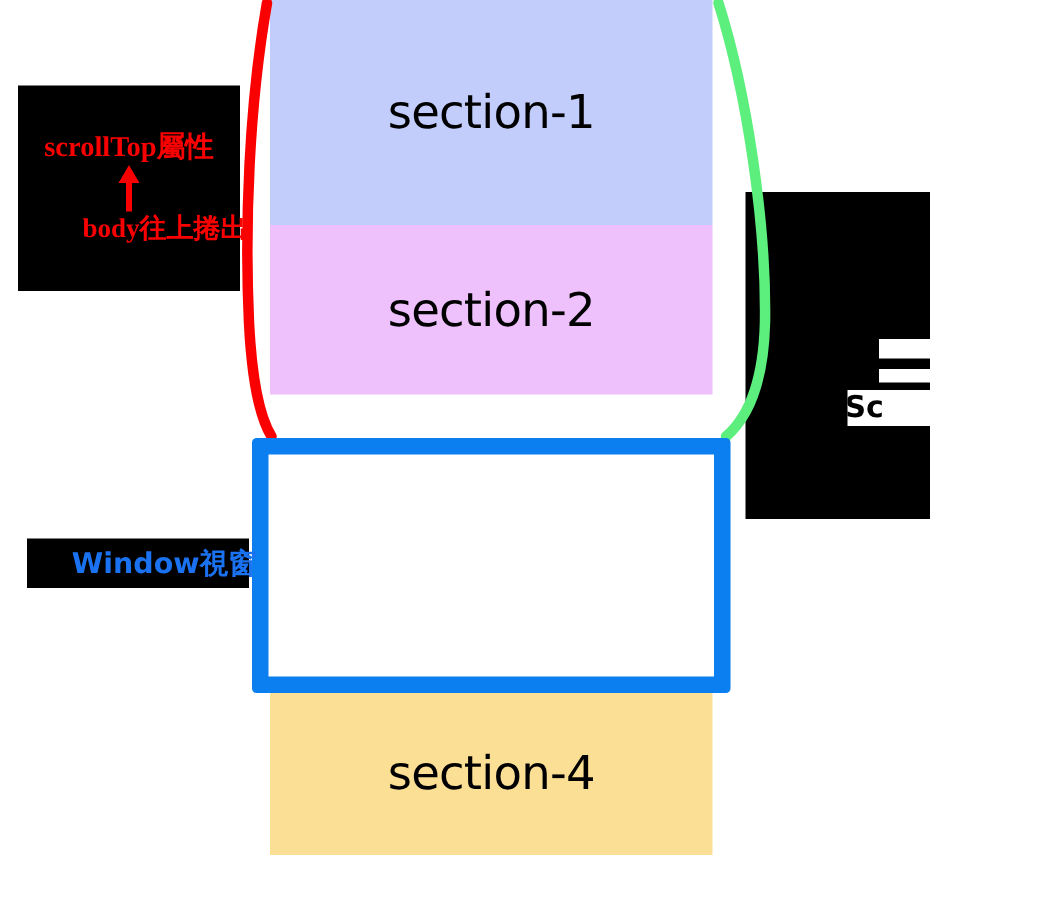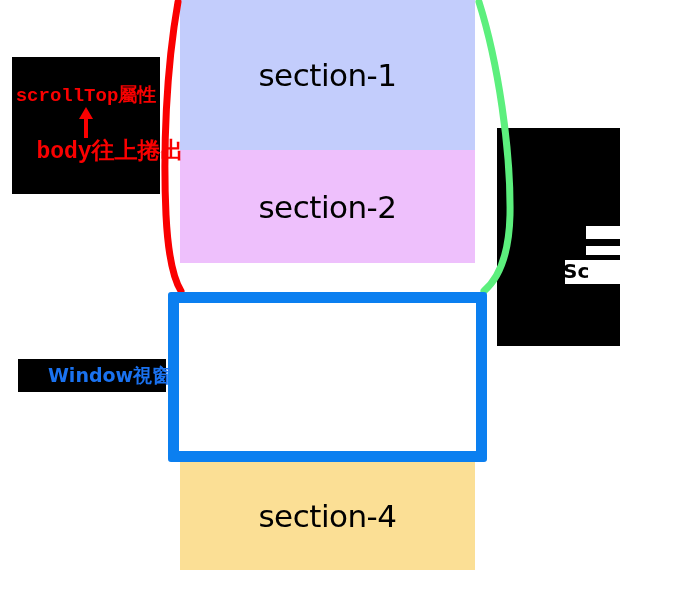--- a/index.html
+++ b/index.html
@@ -78,24 +78,24 @@
     width: 148px;
     height: 137px;
     padding: 4px 0;
   }
   .callout-line {
     color: #fa0000;
     font-weight: bold;
     font-size: 19px;
     line-height: 1.08;
     white-space: nowrap;
-    font-family: Liberation Mono, monospace;
+    font-family: Liberation Serif, serif;
   }
   .callout-line.small {
-    font-size: 23px;
+    font-size: 18px;
     margin-left: 48px;
   }
   #callout-arrow {
     width: 100%;
     height: 34px;
     display: flex;
     align-items: center;
     justify-content: center;
   }
 

